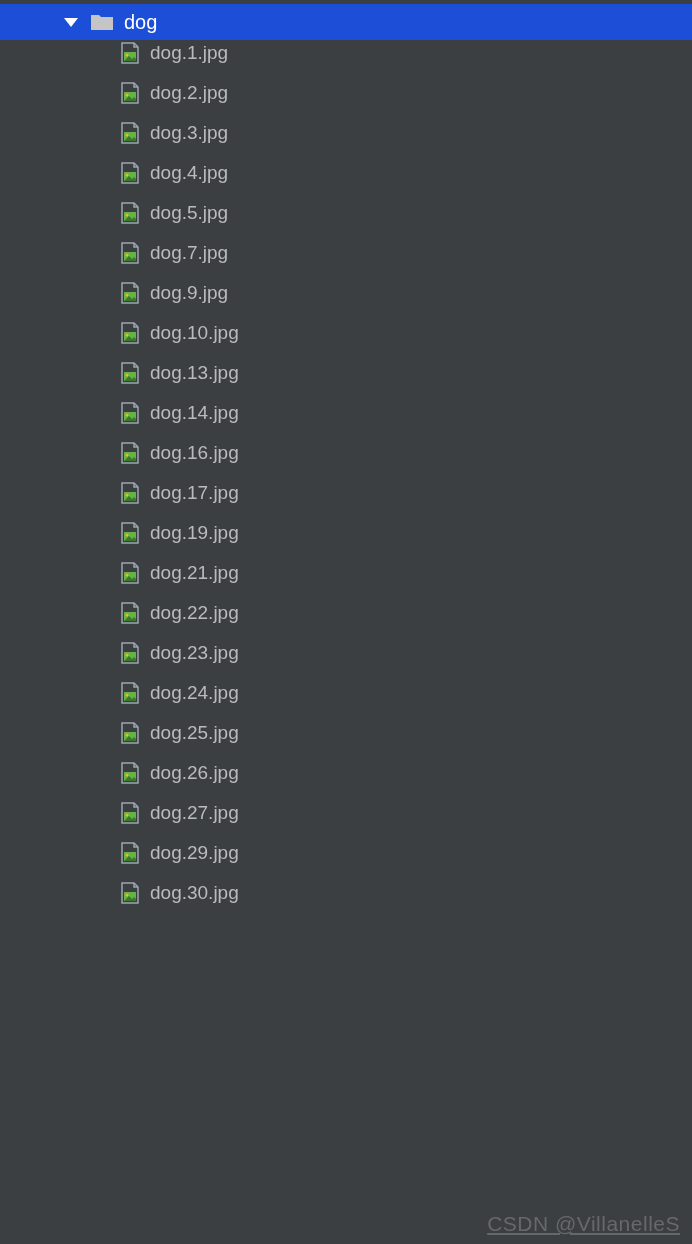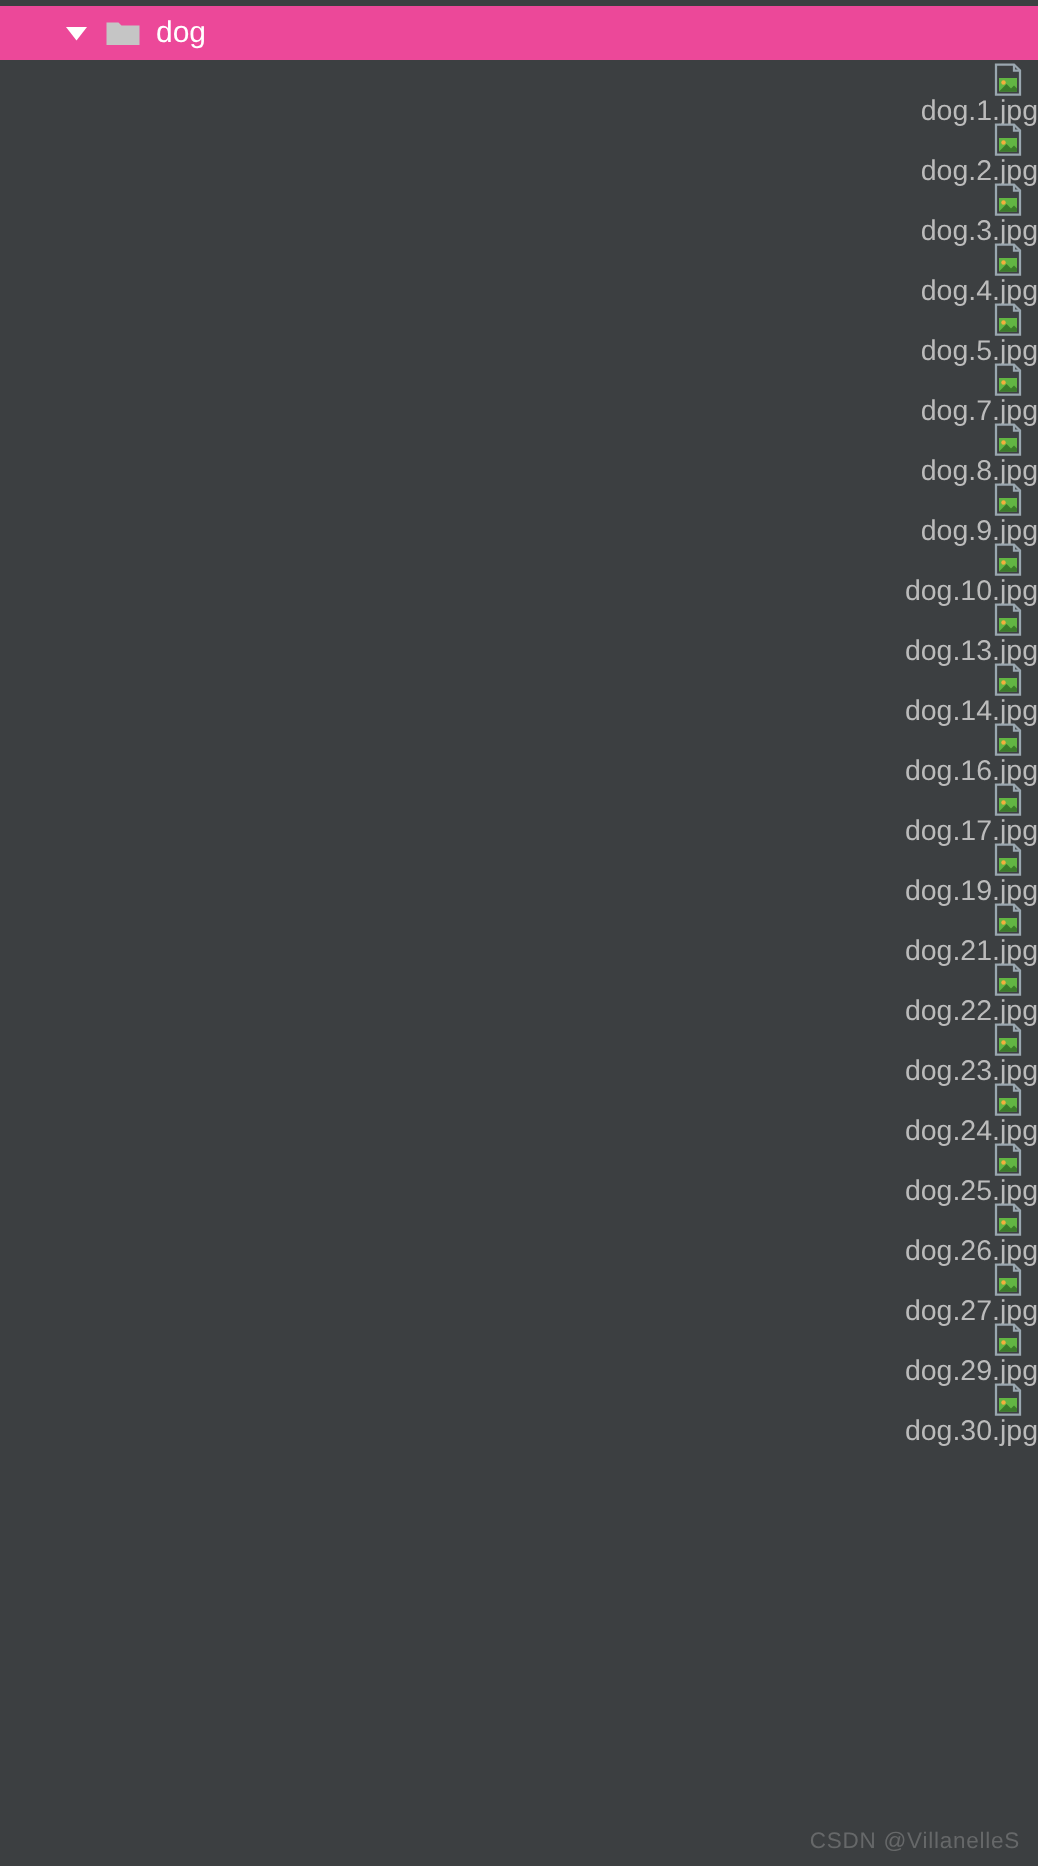--- a/index.html
+++ b/index.html
@@ -19,23 +19,23 @@
     }
     .tree-container {
       width: 100%;
       height: 100%;
       padding-top: 4px;
     }
     .folder-row {
       display: flex;
       align-items: center;
       height: 36px;
-      background: #ec4899;
+      background: #1d4ed8;
       color: #ffffff;
-      padding-left: 44px;
+      padding-left: 64px;
       cursor: pointer;
     }
     .chevron-down {
       width: 0;
       height: 0;
       border-left: 7px solid transparent;
       border-right: 7px solid transparent;
       border-top: 9px solid #ffffff;
       margin-right: 12px;
       flex-shrink: 0;
@@ -52,47 +52,47 @@
     .folder-label {
       font-size: 20px;
       font-weight: 400;
       color: #ffffff;
     }
     .file-list {
       padding-top: 2px;
     }
     .file-row {
       display: flex;
-      align-items: flex-end;
+      align-items: flex-start;
       height: 40px;
       padding-left: 120px;
       cursor: pointer;
-      flex-direction: column;
     }
     .image-icon {
       width: 20px;
       height: 22px;
       margin-right: 10px;
       flex-shrink: 0;
       position: relative;
     }
     .image-icon svg {
       display: block;
     }
     .file-label {
       font-size: 19px;
       color: #bbbbbb;
     }
     .watermark {
       position: absolute;
       bottom: 8px;
       right: 12px;
-      font-size: 15px;
+      font-size: 21px;
       color: rgba(180, 180, 180, 0.35);
       letter-spacing: 0.5px;
+      text-decoration: underline;
     }
   </style>
 </head>
 <body>
 
 <div class="tree-container">
 
   <div class="folder-row">
     <div class="chevron-down"></div>
     <div class="folder-icon">
@@ -179,32 +179,20 @@
       <div class="file-row">
         <div class="image-icon">
           <svg width="20" height="22" viewBox="0 0 20 22">
   <path d="M2 1 L14 1 L18 5 L18 21 L2 21 Z" fill="#3c3f41" stroke="#9aa7b0" stroke-width="1.5"></path>
   <path d="M14 1 L14 5 L18 5" fill="none" stroke="#9aa7b0" stroke-width="1.5"></path>
   <rect x="4" y="10" width="12" height="9" fill="#62b543"></rect>
   <circle cx="7" cy="13" r="1.5" fill="#f4af3d"></circle>
   <path d="M4 19 L9 14 L12 17 L14 15 L16 17 L16 19 Z" fill="#3b7a2a"></path>
 </svg>
         </div>
-        <span class="file-label">dog.8.jpg</span>
-      </div>
-      <div class="file-row">
-        <div class="image-icon">
-          <svg width="20" height="22" viewBox="0 0 20 22">
-  <path d="M2 1 L14 1 L18 5 L18 21 L2 21 Z" fill="#3c3f41" stroke="#9aa7b0" stroke-width="1.5"></path>
-  <path d="M14 1 L14 5 L18 5" fill="none" stroke="#9aa7b0" stroke-width="1.5"></path>
-  <rect x="4" y="10" width="12" height="9" fill="#62b543"></rect>
-  <circle cx="7" cy="13" r="1.5" fill="#f4af3d"></circle>
-  <path d="M4 19 L9 14 L12 17 L14 15 L16 17 L16 19 Z" fill="#3b7a2a"></path>
-</svg>
-        </div>
         <span class="file-label">dog.9.jpg</span>
       </div>
       <div class="file-row">
         <div class="image-icon">
           <svg width="20" height="22" viewBox="0 0 20 22">
   <path d="M2 1 L14 1 L18 5 L18 21 L2 21 Z" fill="#3c3f41" stroke="#9aa7b0" stroke-width="1.5"></path>
   <path d="M14 1 L14 5 L18 5" fill="none" stroke="#9aa7b0" stroke-width="1.5"></path>
   <rect x="4" y="10" width="12" height="9" fill="#62b543"></rect>
   <circle cx="7" cy="13" r="1.5" fill="#f4af3d"></circle>
   <path d="M4 19 L9 14 L12 17 L14 15 L16 17 L16 19 Z" fill="#3b7a2a"></path>

